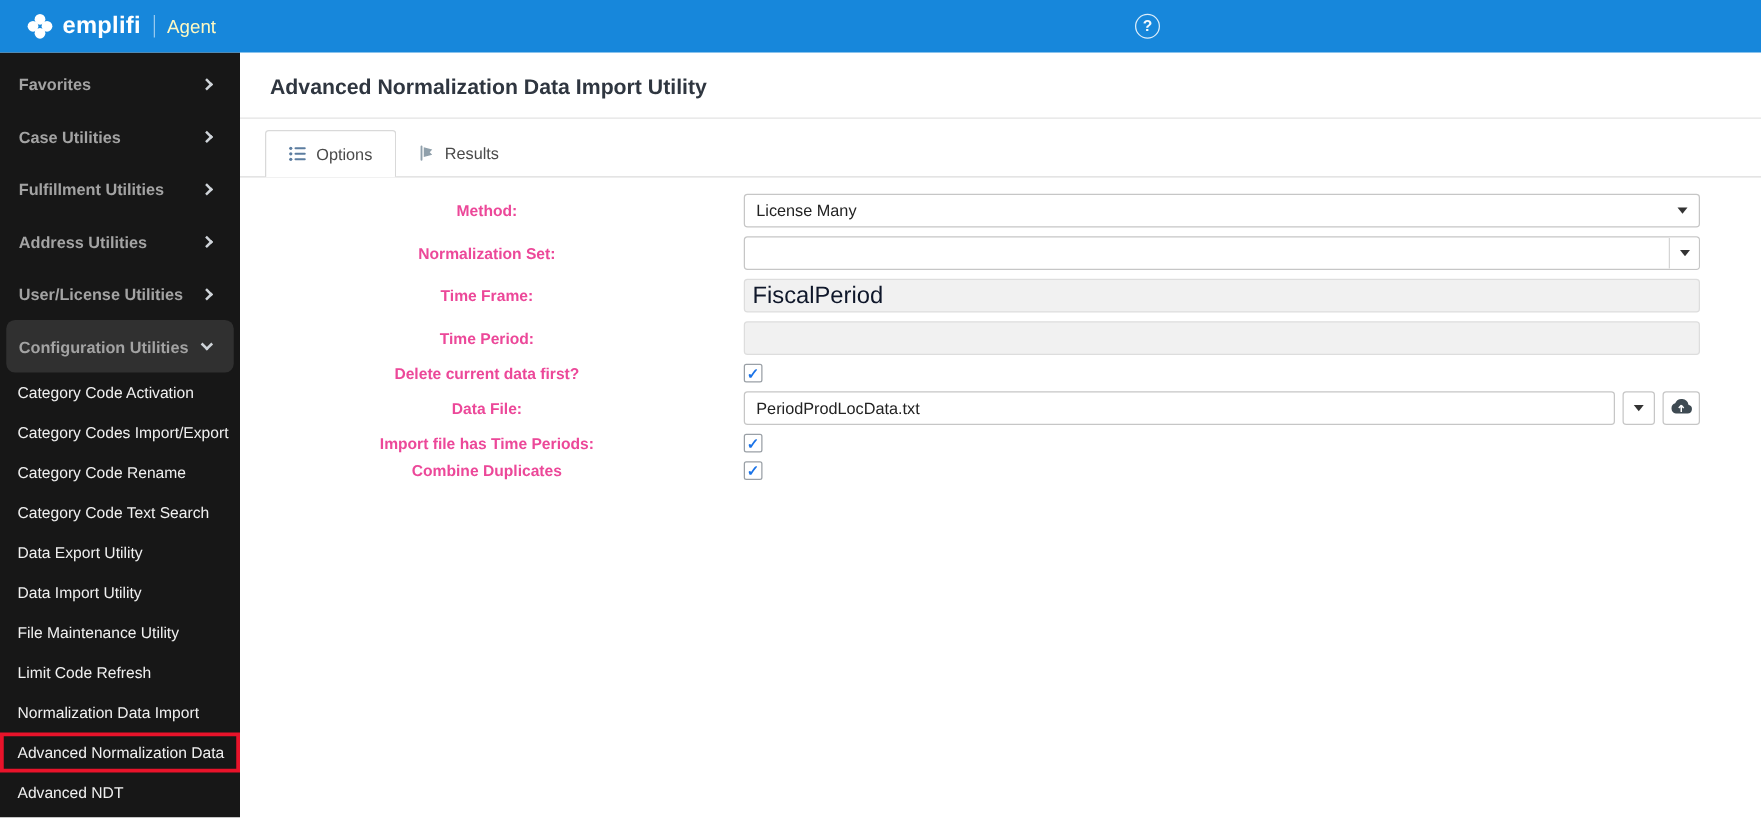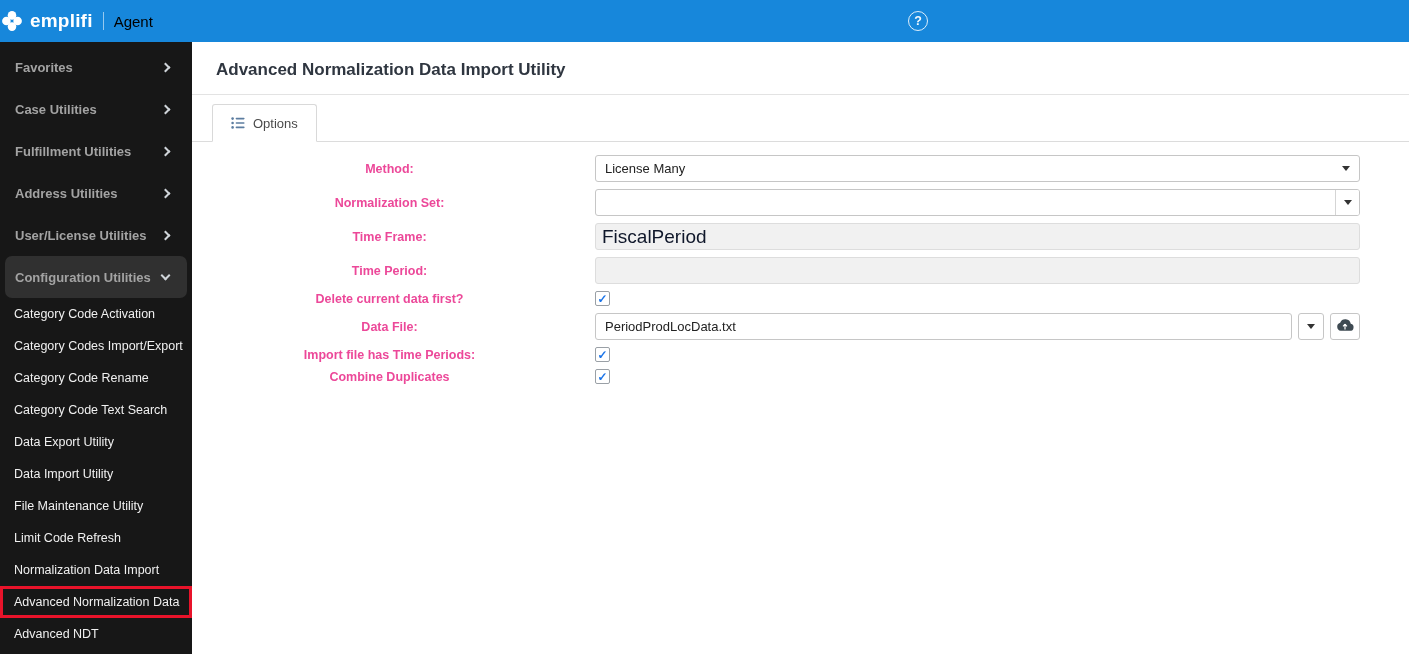--- a/index.html
+++ b/index.html
@@ -8,26 +8,26 @@
     --active-item-bg:#303030;
     --highlight-red:#e8132a;
     --check-blue:#1a73e8;
   }
   *{box-sizing:border-box;margin:0;padding:0;}
   html,body{width:1409px;height:654px;overflow:hidden;}
   body{font-family:"Liberation Sans", sans-serif;background:#fff;color:#333;}
   .app{width:1409px;height:654px;display:flex;flex-direction:column;}
 
   
-  .topbar{height:42px;background:var(--topbar-blue);display:flex;align-items:center;position:relative;flex-shrink:0;padding-left:0;text-align:center;}
+  .topbar{height:42px;background:var(--topbar-blue);display:flex;align-items:center;position:relative;flex-shrink:0;padding-left:20px;text-align:center;}
   .brand{display:flex;align-items:center;}
   .logo-icon{display:flex;align-items:center;margin-right:6px;}
   .brand-name{color:#fff;font-weight:700;font-size:19px;letter-spacing:.2px;}
   .brand-sep{width:1px;height:18px;background:rgba(255,255,255,.55);margin:0 10px;}
-  .brand-app{color:#000000;font-weight:400;font-size:15px;}
+  .brand-app{color:#fef9c3;font-weight:400;font-size:15px;}
   .help{position:absolute;left:908px;top:50%;transform:translateY(-50%);
     width:20px;height:20px;border:1.6px solid rgba(255,255,255,.85);border-radius:50%;
     display:flex;align-items:center;justify-content:center;color:rgba(255,255,255,.95);
     font-size:12.5px;font-weight:700;cursor:pointer;}
 
   
   .body{flex:1;display:flex;min-height:0;}
   .sidebar{width:192px;background:var(--sidebar-bg);flex-shrink:0;overflow:hidden;padding-top:4px;}
   .content{flex:1;background:#fff;min-width:0;}
 
@@ -170,20 +170,29 @@
                   <circle cx="1.6" cy="6" r="1.3"></circle>
                   <circle cx="1.6" cy="10.4" r="1.3"></circle>
               <rect x="4.6" y="0.8" width="9" height="1.6" rx="0.8"></rect>
                   <rect x="4.6" y="5.2" width="9" height="1.6" rx="0.8"></rect>
                   <rect x="4.6" y="9.6" width="9" height="1.6" rx="0.8"></rect>
             </g>
               </svg>
           </span>
           <span>Options</span>
         </div>
+        <div class="tab">
+          <span class="ticon">
+            <svg width="13" height="13" viewBox="0 0 13 13">
+              <path d="M2.2 1.2v10.6" stroke="#90a0ab" stroke-width="1.5" stroke-linecap="round" fill="none"></path>
+              <path d="M4 1.8l6.8 1.8-2 2.1 2 2.1L4 9.5z" fill="#90a0ab"></path>
+            </svg>
+          </span>
+          <span>Results</span>
+        </div>
       </div>
 
       <div class="form">
 
         <div class="row">
           <label class="flabel">Method:</label>
           <div class="ctrl">
             <div class="select">
               <span>License Many</span>
               <span class="caret"></span>

